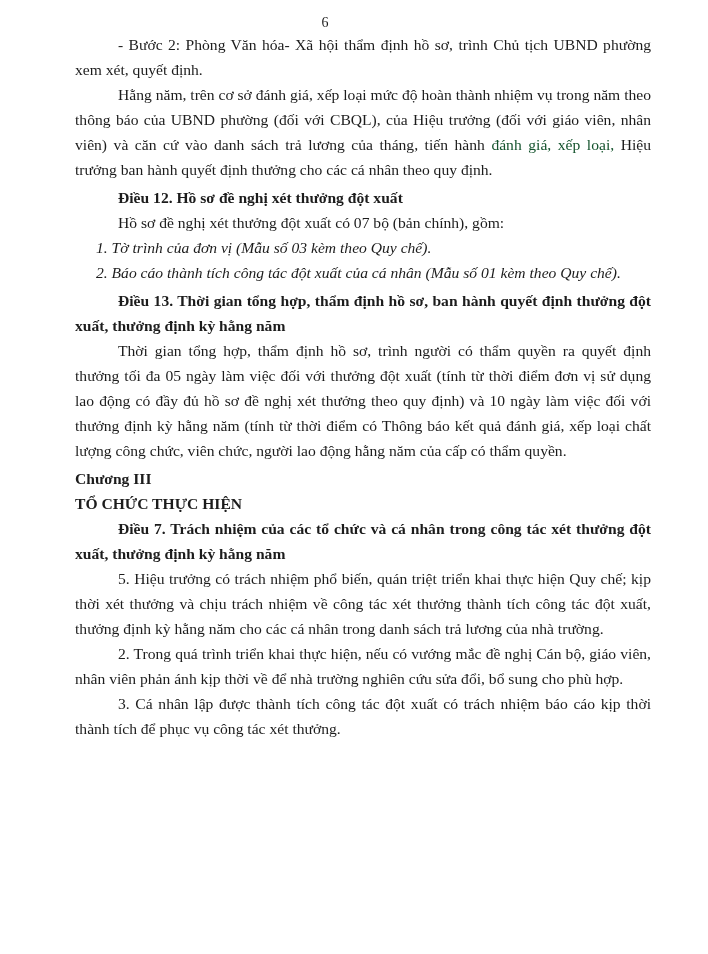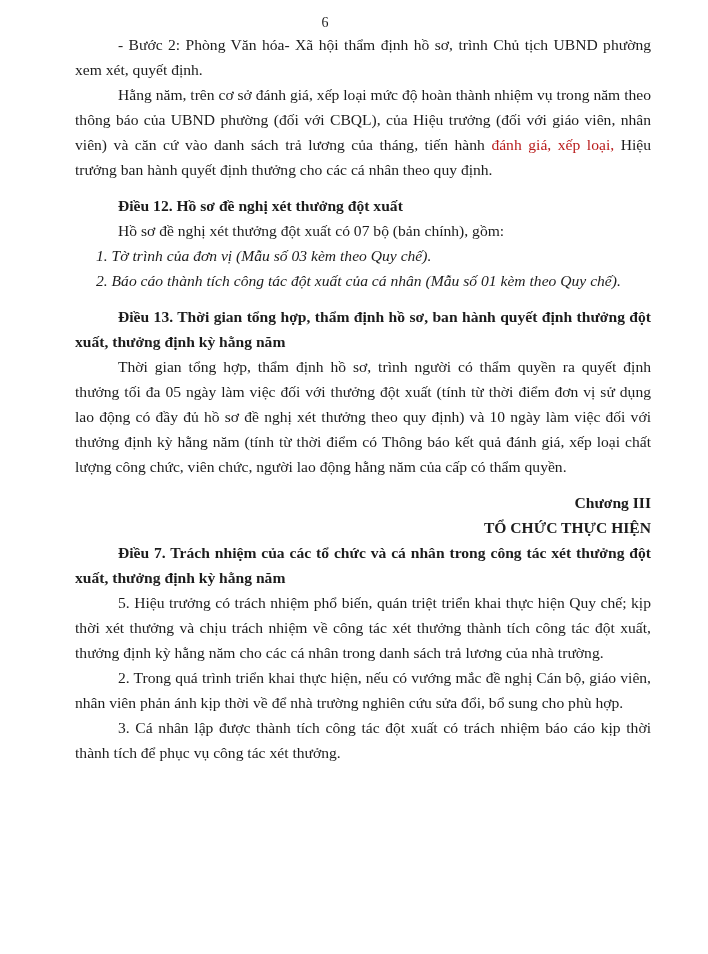--- a/index.html
+++ b/index.html
@@ -40,26 +40,26 @@
     text-indent: 43px;
   }
   p.list-item {
     text-indent: 21px;
     font-style: italic;
   }
   p.heading {
     font-weight: bold;
   }
   p.centered {
-    text-align: right;
+    text-align: left;
     text-indent: 0;
     font-weight: bold;
   }
-  .sp-before-sm { margin-top: 11px; }
-  .muted { color: #b91c1c; }
+  .sp-before-sm { margin-top: 3px; }
+  .muted { color: #14532d; }
 </style>
 </head>
 <body>
 
 <div class="page">
 
   <div class="page-number">6</div>
 
   <div class="content">
 

